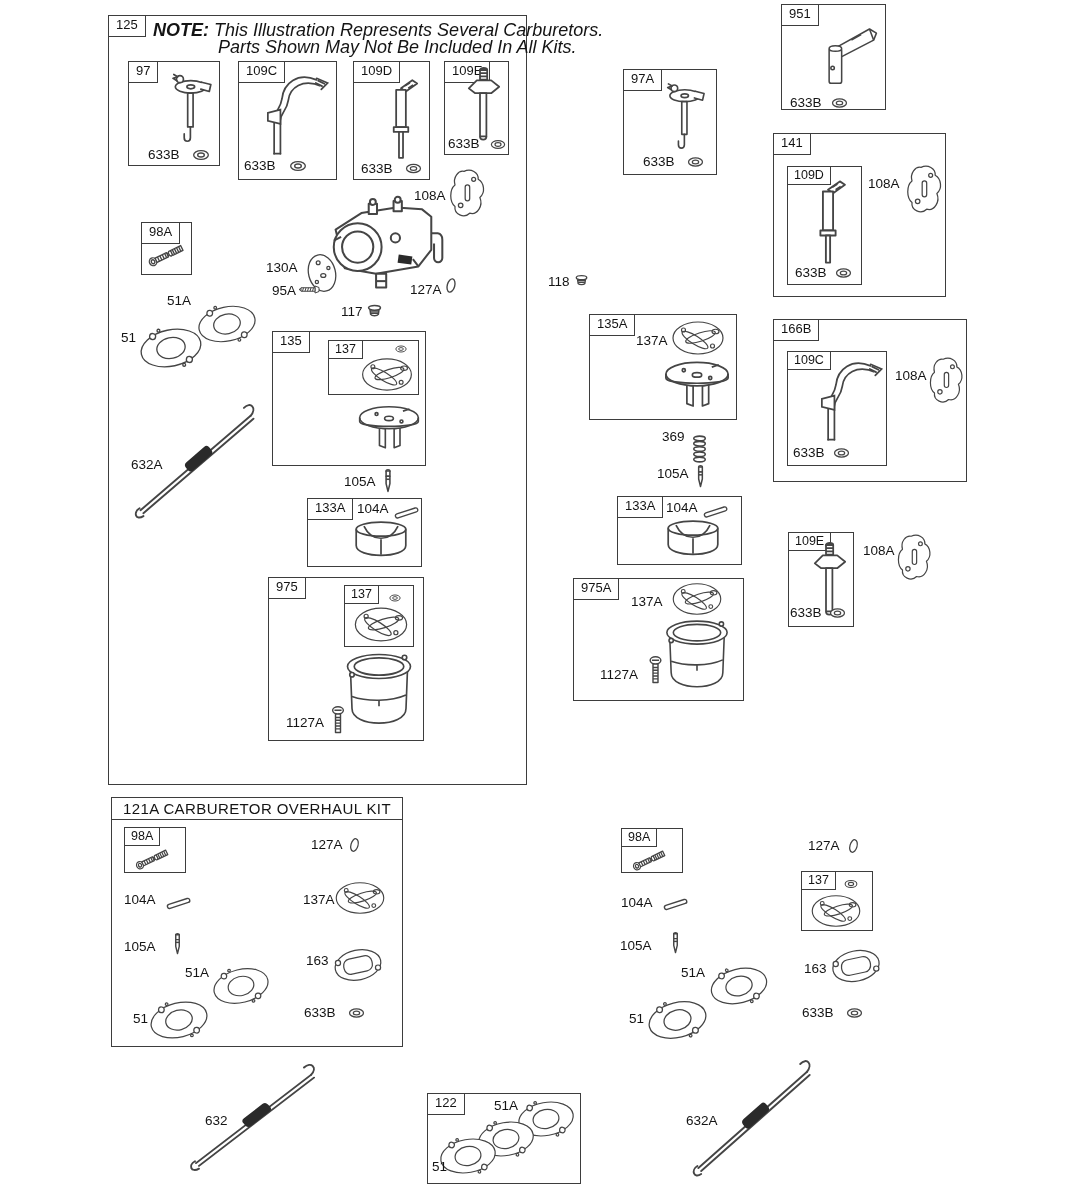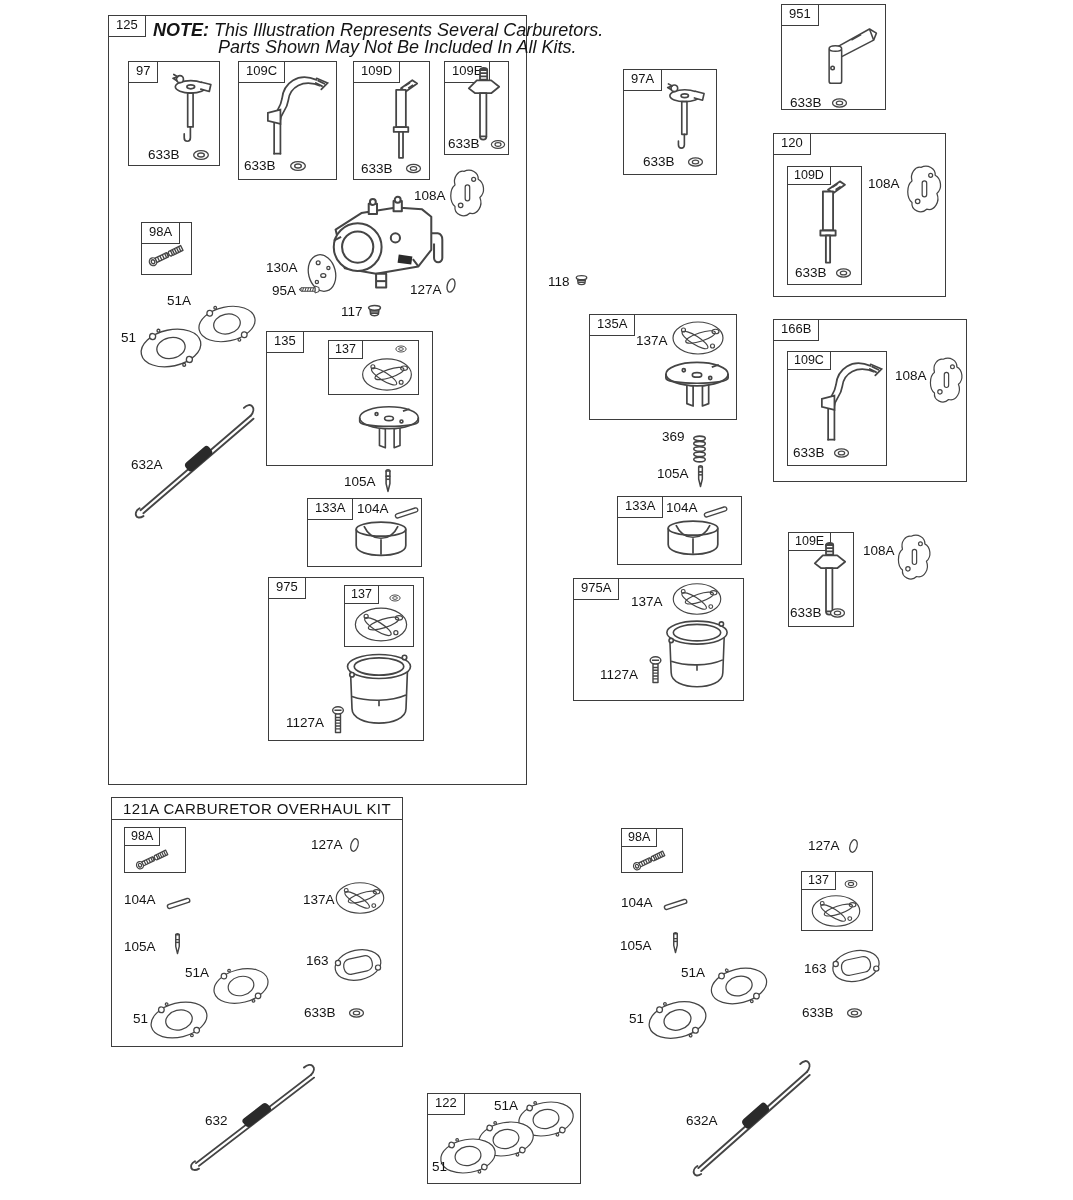--- a/index.html
+++ b/index.html
@@ -285,21 +285,21 @@
   <div class="lb" style="left:121px;top:331px"><span>51</span></div>
   <svg class="art" style="left:138px;top:320px;transform:rotate(8deg)" width="66" height="56" viewBox="0 0 120 90">
       <use href="#sym-gasket51"></use>
     </svg>
 
   <div class="lb" style="left:131px;top:458px"><span>632A</span></div>
   <svg class="art" style="left:130px;top:402px" width="134" height="122" viewBox="0 0 140 124" preserveAspectRatio="none">
       <use href="#sym-link"></use>
     </svg>
 
-  <div class="bx" style="left:266px;top:331px;width:167px;height:135px">
+  <div class="bx" style="left:272px;top:331px;width:154px;height:135px">
     <div class="tag"><span>135</span></div>
   </div>
   <div class="bx" style="left:328px;top:340px;width:91px;height:55px">
     <div class="tag" style="font-size:12.5px;padding:1px 6px 2px"><span>137</span></div>
   </div>
   <svg class="art" style="left:394px;top:344px" width="14" height="10" viewBox="0 0 30 20">
       <use href="#sym-oring"></use>
     </svg>
   <svg class="art" style="left:357px;top:355px" width="60" height="39" viewBox="0 0 110 80">
       <use href="#sym-gasket137"></use>
@@ -360,21 +360,21 @@
   </div>
   <svg class="art" style="left:818px;top:22px" width="64" height="71" viewBox="0 0 92 102">
       <use href="#sym-lever951"></use>
     </svg>
   <div class="lb" style="left:790px;top:96px"><span>633B</span></div>
   <svg class="art" style="left:830px;top:96px" width="19" height="14" viewBox="0 0 30 20">
       <use href="#sym-oring"></use>
     </svg>
 
   <div class="bx" style="left:773px;top:133px;width:173px;height:164px">
-    <div class="tag"><span>120</span></div>
+    <div class="tag"><span>141</span></div>
   </div>
   <div class="bx" style="left:787px;top:166px;width:75px;height:119px">
     <div class="tag" style="font-size:12.5px;padding:1px 6px 2px"><span>109D</span></div>
   </div>
   <svg class="art" style="left:806px;top:174px" width="44" height="96" viewBox="0 0 52 112">
       <use href="#sym-rod109D"></use>
     </svg>
   <div class="lb" style="left:795px;top:266px"><span>633B</span></div>
   <svg class="art" style="left:834px;top:266px" width="19" height="14" viewBox="0 0 30 20">
       <use href="#sym-oring"></use>

